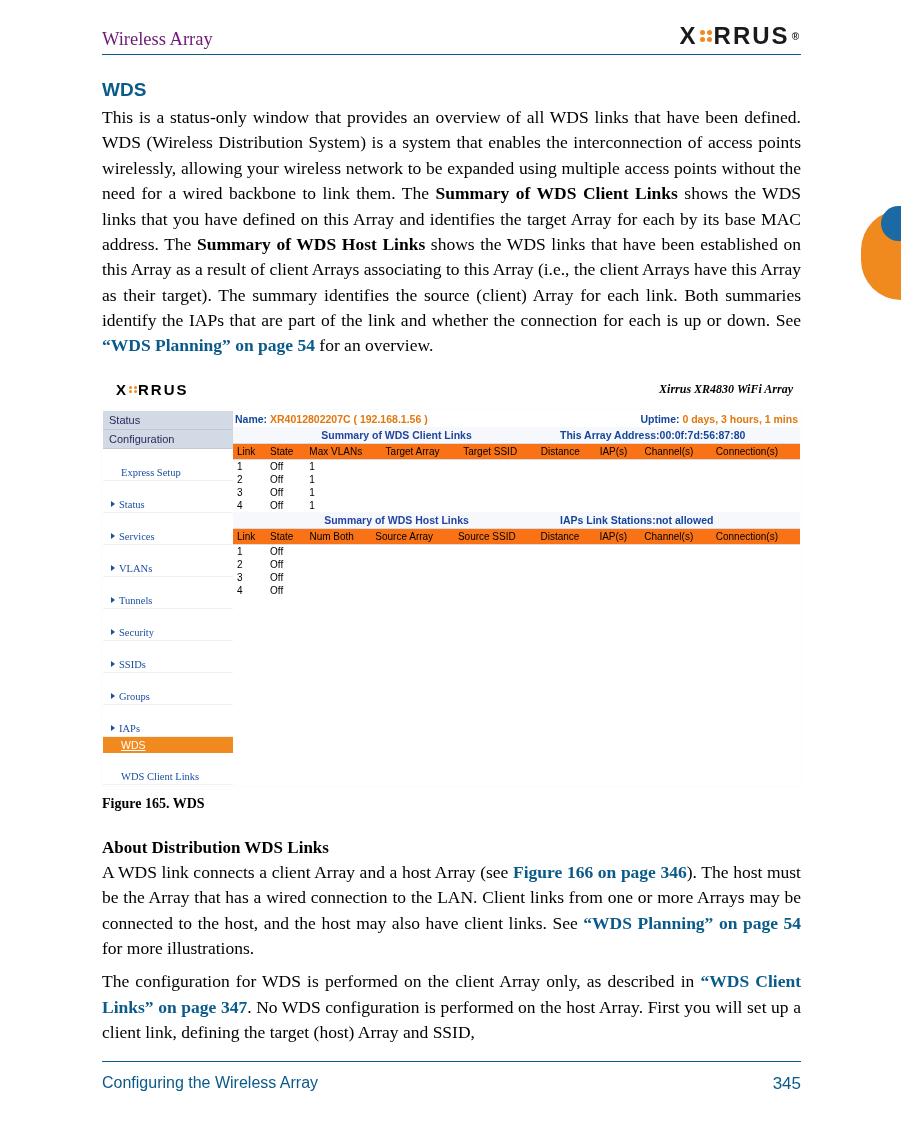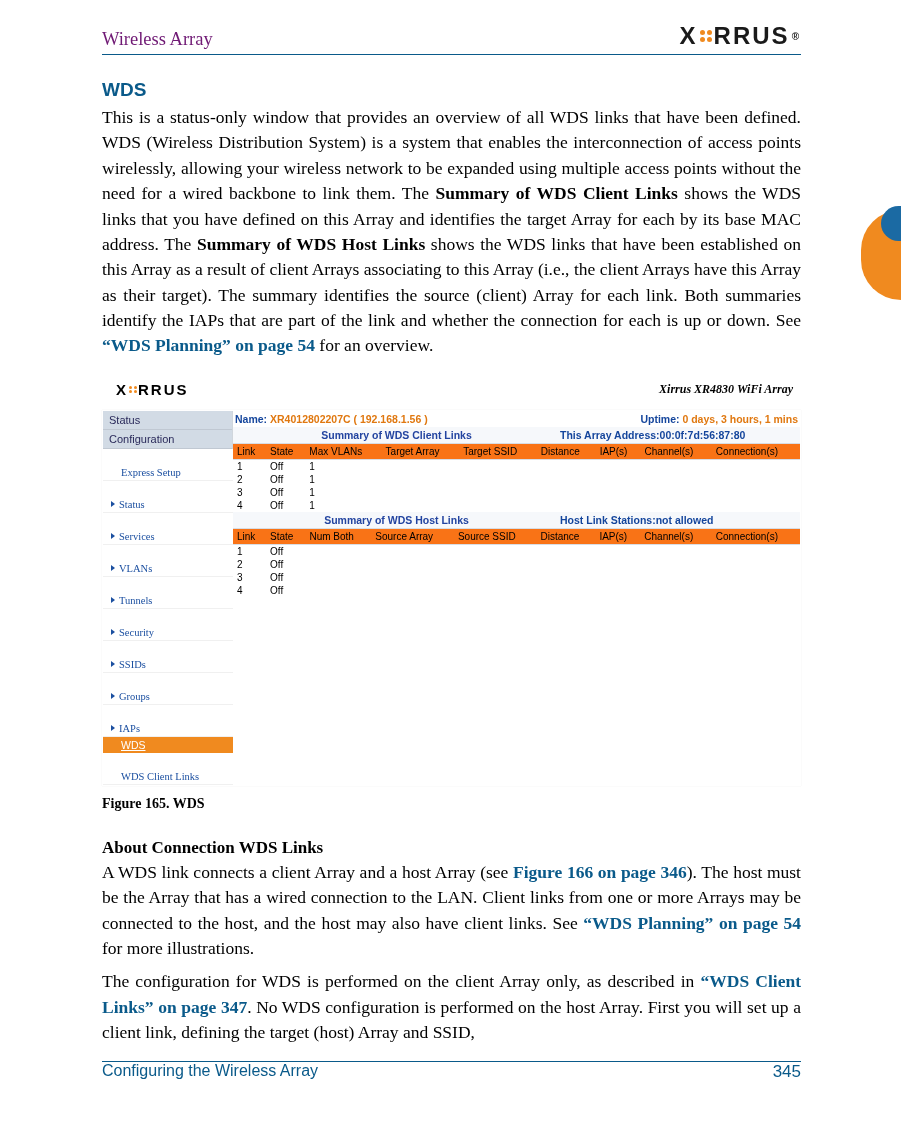--- a/index.html
+++ b/index.html
@@ -223,21 +223,21 @@
     font-family: "Palatino Linotype", Palatino, Georgia, serif;
     font-weight: bold;
     font-size: 17px;
     margin: 10px 0 2px 0;
   }
   .footer-row {
     display: flex;
     justify-content: space-between;
     border-top: 1.5px solid #0a5a8a;
     margin-top: 16px;
-    padding-top: 0;
+    padding-top: 12px;
   }
   .footer-left {
     color: #0a5a8a;
     font-family: Arial, Helvetica, sans-serif;
     font-size: 16px;
   }
   .footer-right {
     color: #0a5a8a;
     font-family: Arial, Helvetica, sans-serif;
     font-size: 17px;
@@ -418,21 +418,21 @@
                   <td></td>
                   <td></td>
                   <td></td>
                 </tr>
             </tbody>
           </table>
 
           <div class="section-band">
             <span class="center-title">Summary of WDS Host Links</span>
             <span class="right-info">
-              <span>Host Link Stations:</span>
+              <span>IAPs Link Stations:</span>
               <span>not allowed</span>
             </span>
           </div>
           <table class="datatable">
             <thead>
                 <tr>
               <th>Link</th>
               <th>State</th>
               <th>Num Both</th>
               <th>Source Array</th>
@@ -489,21 +489,21 @@
                   <td></td>
                 </tr>
             </tbody>
           </table>
         </div>
       </div>
     </div>
     <div class="fig-caption">Figure 165. WDS</div>
   </div>
 
-  <h3 class="sub">About Connection WDS Links</h3>
+  <h3 class="sub">About Distribution WDS Links</h3>
 
   <p class="body-text">
     <span>A WDS link connects a client Array and a host Array (see </span><span class="xref">Figure 166 on page 346</span><span>). The host must be the Array that has a wired connection to the LAN. Client links from one or more Arrays may be connected to the host, and the host may also have client links. See </span><span class="xref">“WDS Planning” on page 54</span><span> for more illustrations.</span>
   </p>
 
   <p class="body-text">
     <span>The configuration for WDS is performed on the client Array only, as described in </span><span class="xref">“WDS Client Links” on page 347</span><span>. No WDS configuration is performed on the host Array. First you will set up a client link, defining the target (host) Array and SSID,</span>
   </p>
 
   <div class="footer-row">

